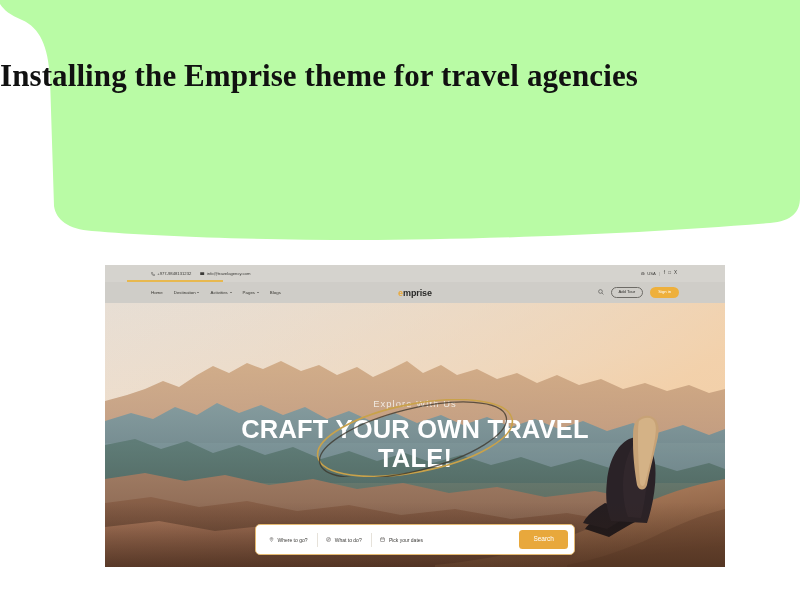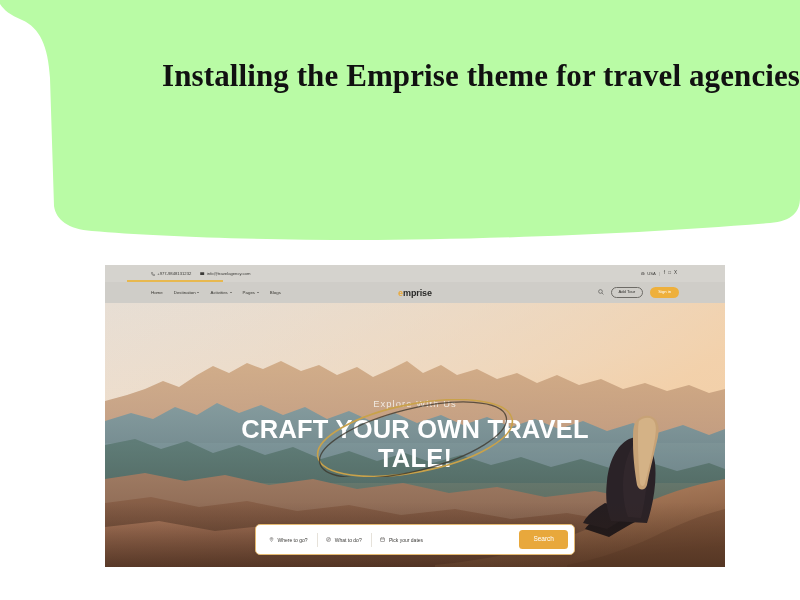--- a/index.html
+++ b/index.html
@@ -25,21 +25,21 @@
     height: 245px;
     overflow: hidden;
   }
   .green-banner svg { display: block; }
 
   .slide-title {
     position: absolute;
     left: 0;
     top: 54px;
     width: 800px;
-    text-align: right;
+    text-align: left;
     font-family: "Liberation Serif", serif;
     font-size: 31px;
     font-weight: 700;
     line-height: 1.42;
     color: #111111;
     letter-spacing: 0.1px;
     z-index: 3;
   }
 
   

